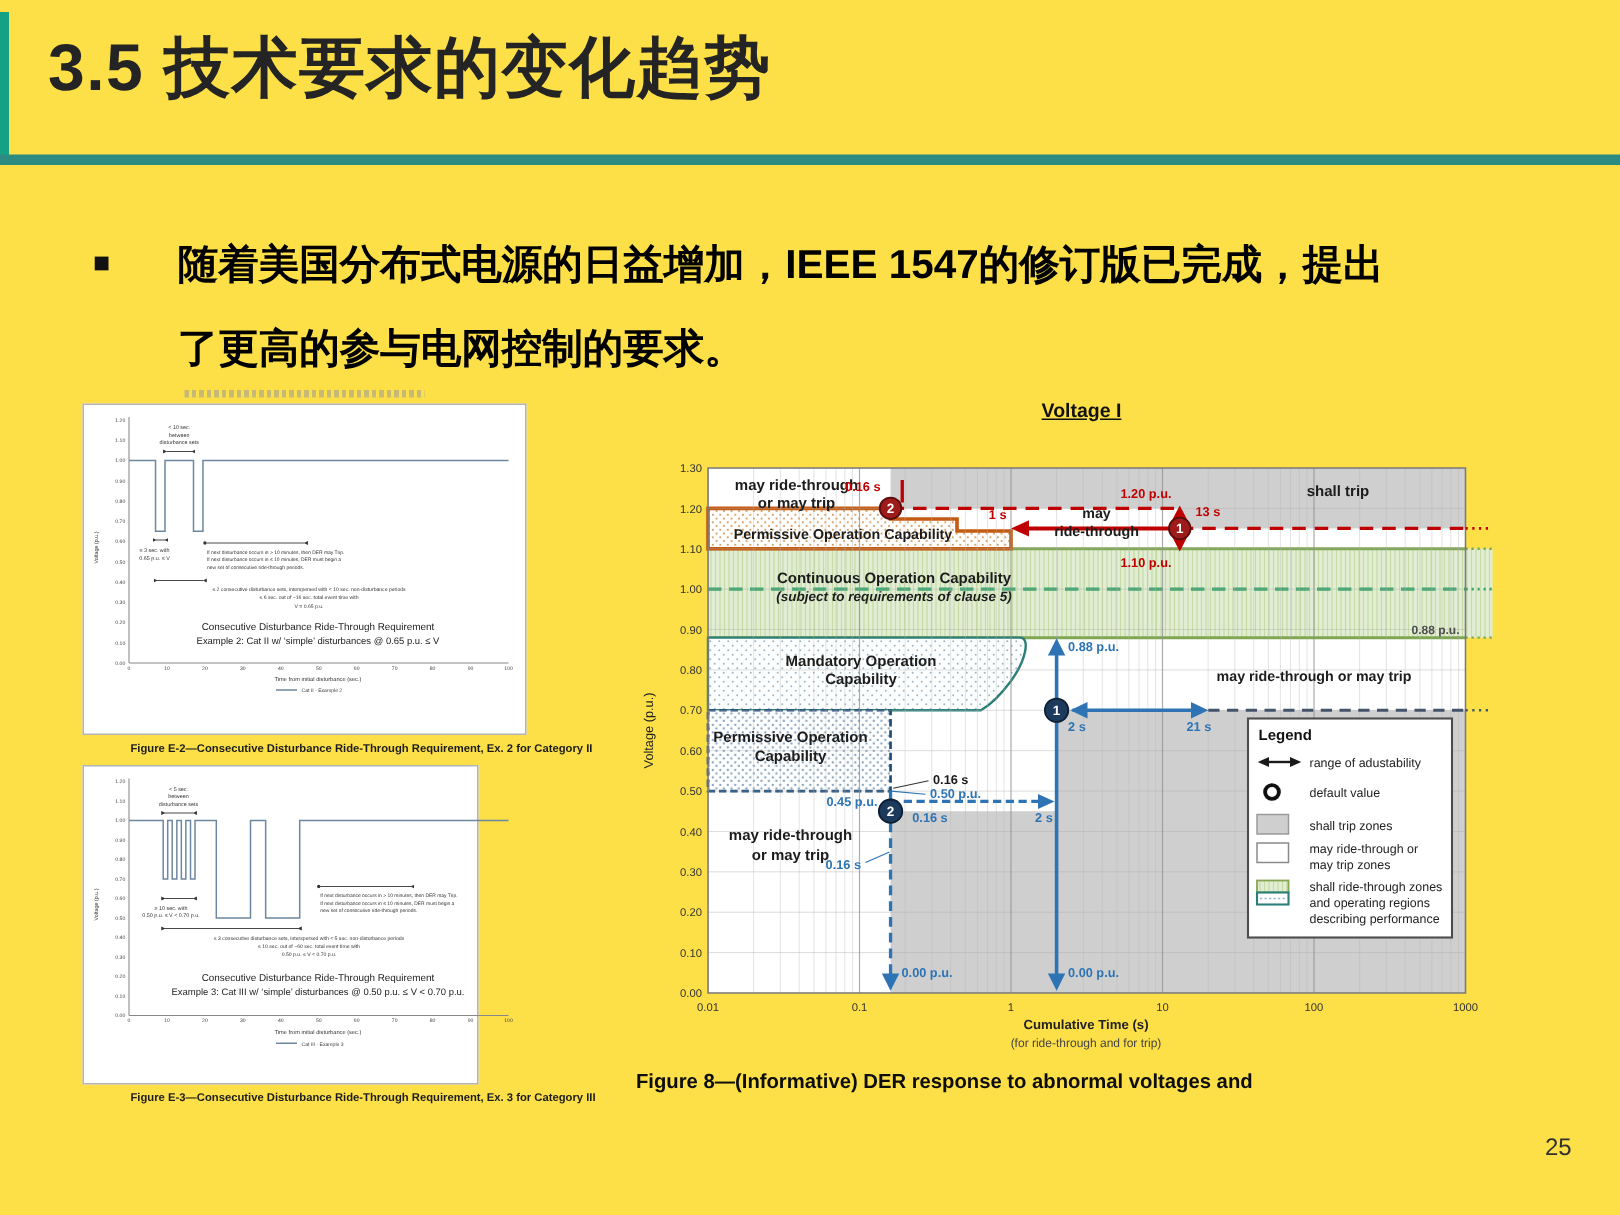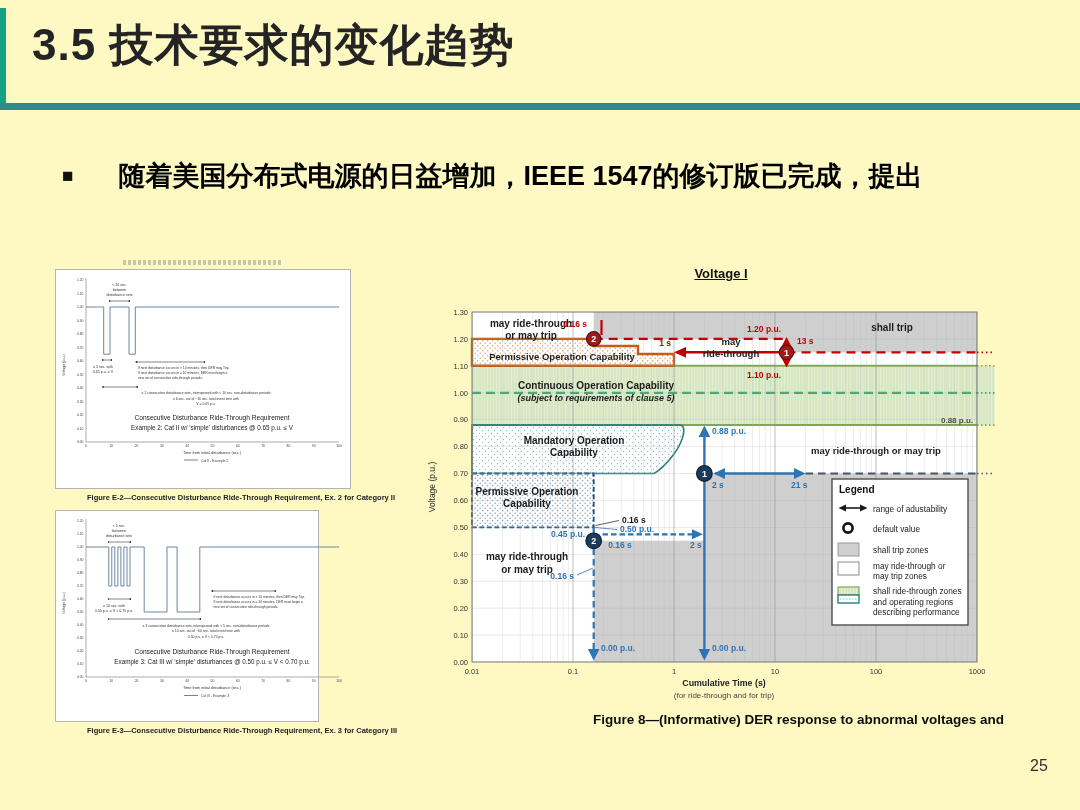--- a/index.html
+++ b/index.html
@@ -1,49 +1,50 @@
 <!DOCTYPE html>
 <html><head>
 <meta charset="utf-8">
 <style>
   html,body{margin:0;padding:0;background:#e9e9e9;}
-  .slide{position:relative;width:1080px;height:810px;background:#fef9c3;overflow:hidden;
+  .slide{position:relative;width:1080px;height:810px;background:#fde047;overflow:hidden;
          font-family:"Liberation Sans","DejaVu Sans",sans-serif;}
   .accent-bar{position:absolute;left:0;top:8px;width:6px;height:97px;background:#14a184;}
   .page-title{position:absolute;left:32px;top:16px;font-size:44px;font-weight:bold;color:#242424;letter-spacing:1px;}
   .divider{position:absolute;left:0;top:103px;width:1080px;height:7px;background:#2d8c81;}
   .bullet-row{position:absolute;left:62px;top:148px;width:960px;display:flex;}
   .bullet-marker{font-size:19px;color:#111;margin-top:17px;margin-right:16px;flex:0 0 auto;}
   .bullet-text{font-size:27px;font-weight:bold;color:#000;line-height:56px;margin-left:29px;}
   .figure-block{position:absolute;}
   #fig-e2{left:55px;top:260px;width:296px;}
   #fig-e3{left:55px;top:510px;width:264px;}
   .cropped-line{width:160px;height:5px;margin:0 auto 4px auto;opacity:.55;
     background:repeating-linear-gradient(90deg,#9a9a9a 0 3px,transparent 3px 5px);}
   .panel{border:1px solid #b3b3b3;background:#fff;}
   .small-caption{margin-top:4px;font-size:7.5px;font-weight:bold;color:#1c1c1c;text-align:center;white-space:nowrap;padding-left:32px;}
   #fig8{left:424px;top:266px;width:580px;}
   .fig8-title{text-align:center;font-size:13px;font-weight:bold;text-decoration:underline;color:#111;margin-bottom:1px;padding-left:14px;}
-  .fig8-caption{margin-top:5px;text-align:right;font-size:13.5px;font-weight:bold;color:#0d0d0d;line-height:1.3;}
+  .fig8-caption{margin-top:5px;text-align:left;font-size:13.5px;font-weight:bold;color:#0d0d0d;line-height:1.3;}
   .page-number{position:absolute;left:1030px;top:757px;font-size:16px;color:#303030;}
   svg text{font-family:"Liberation Sans","DejaVu Sans",sans-serif;}
 </style>
 </head>
 <body>
 
 <div class="slide">
 
   <div class="accent-bar"></div>
   <div class="page-title">3.5 技术要求的变化趋势</div>
   <div class="divider"></div>
 
   <div class="bullet-row">
     <div class="bullet-marker">■</div>
     <div class="bullet-text">
       <div>随着美国分布式电源的日益增加，IEEE 1547的修订版已完成，提出</div>
+      <div>了更高的参与电网控制的要求。</div>
     </div>
   </div>
 
   <div class="figure-block" id="fig-e2">
     <div class="cropped-line"></div>
     <div class="panel">
       <svg width="294" height="214" viewBox="0 0 294 214">
         <defs>
           <marker id="ab2" viewBox="0 0 10 10" refX="1.5" refY="5" markerWidth="4.5" markerHeight="4.5" orient="auto-start-reverse">
             <path d="M0,5 L10,0 L10,10 Z" fill="#333"></path>

